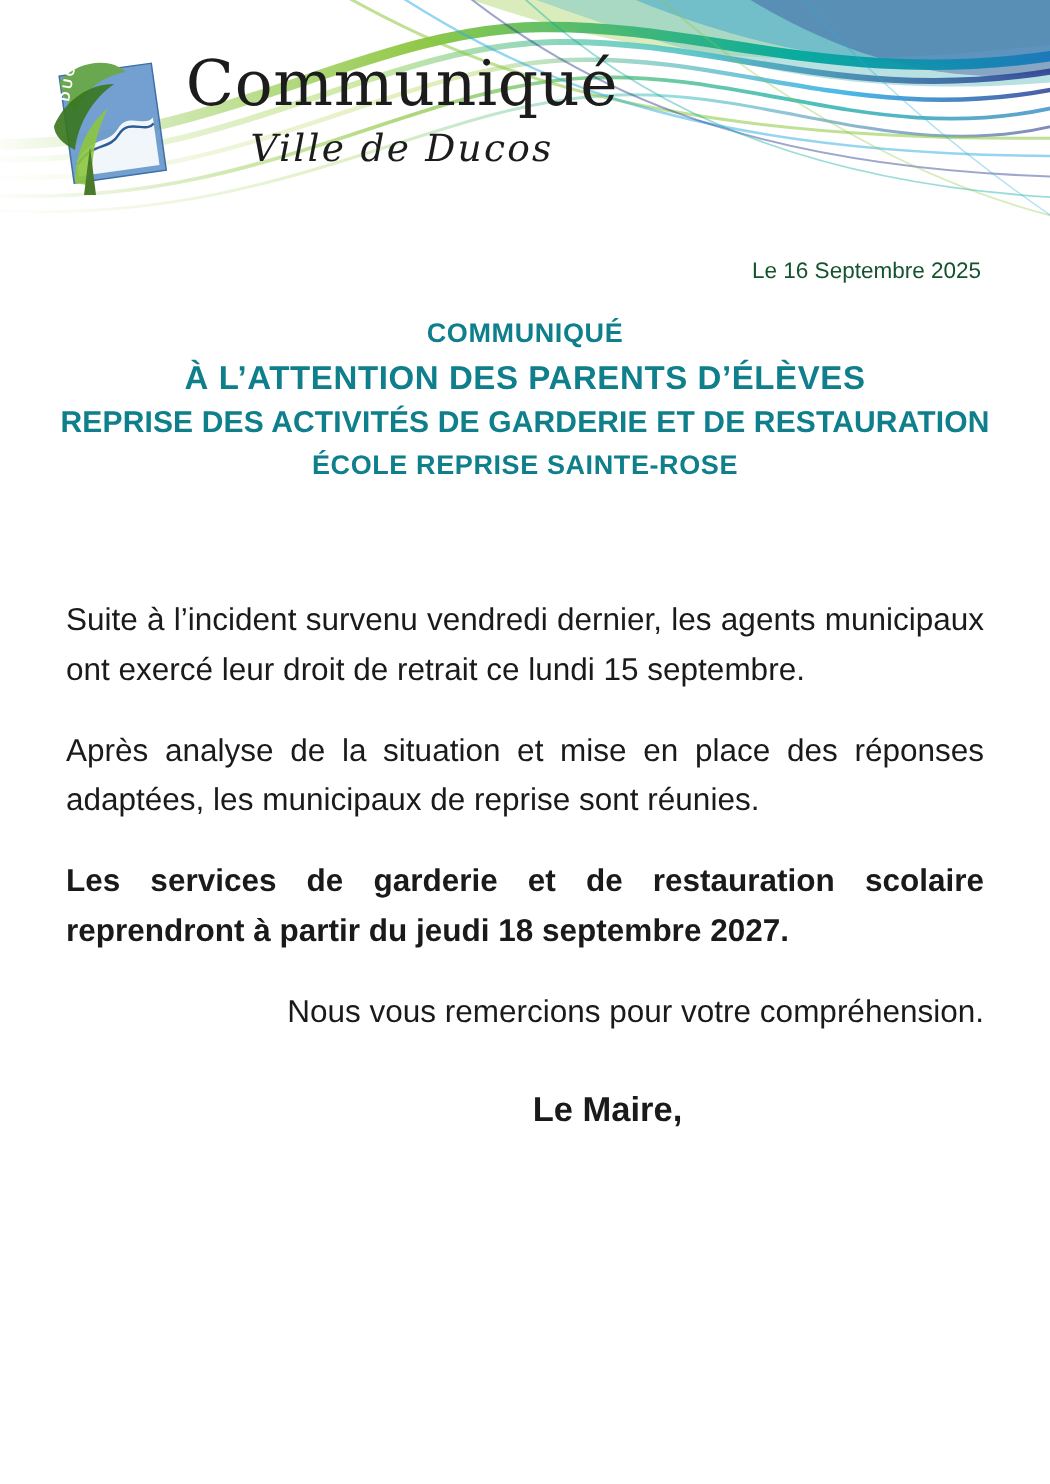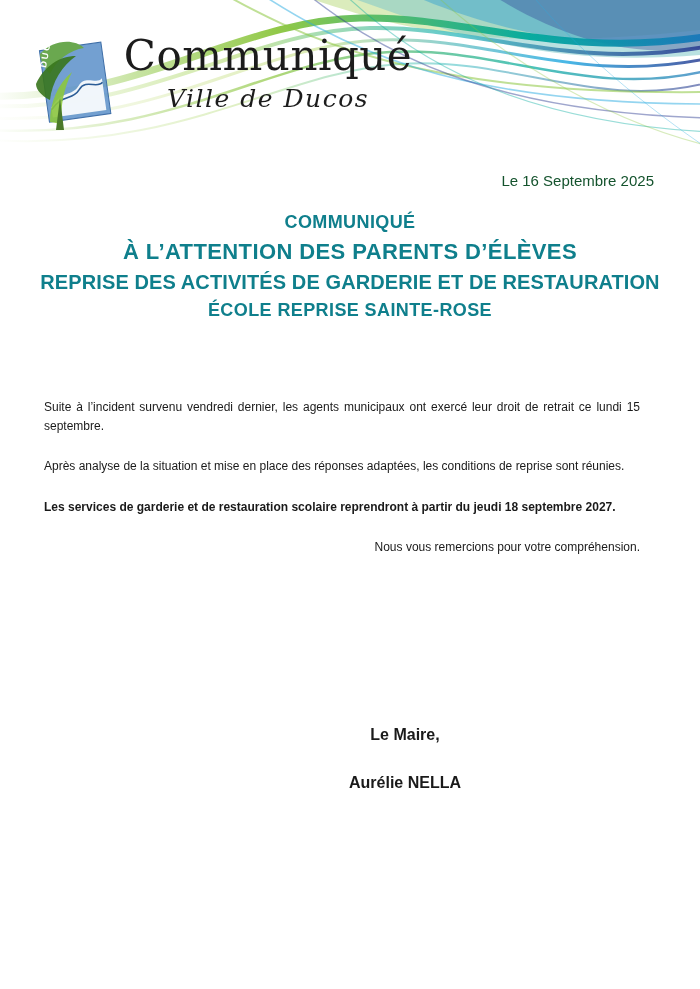--- a/index.html
+++ b/index.html
@@ -87,41 +87,41 @@
   .h-line3 { font-size: 20px; margin-top: 6px; letter-spacing: 0.1px; }
   .h-line4 { font-size: 18px; margin-top: 6px; letter-spacing: 0.4px; }
 
   .content {
     position: absolute;
     top: 398px;
     left: 44px;
     width: 612px;
   }
   .para {
-    font-size: 12px;
+    font-size: 21px;
     line-height: 1.55;
-    margin: 0 16px 22px 0;
+    margin: 0 0 22px 0;
     text-align: justify;
   }
   .para.nojustify { text-align: right; }
   .para.bold {
     font-weight: bold;
   }
 
   .signature {
     position: absolute;
     top: 726px;
     left: 0;
     width: 700px;
     text-align: center;
     padding-left: 110px;
     box-sizing: border-box;
   }
   .sig-line {
-    font-size: 16px;
+    font-size: 23px;
     font-weight: bold;
     color: #1a1a1a;
   }
   .sig-line.name {
     margin-top: 30px;
   }
 </style>
 </head>
 <body>
 
@@ -202,21 +202,20 @@
 
 <div class="headings">
   <div class="h-line1">COMMUNIQUÉ</div>
   <div class="h-line2">À L’ATTENTION DES PARENTS D’ÉLÈVES</div>
   <div class="h-line3">REPRISE DES ACTIVITÉS DE GARDERIE ET DE RESTAURATION</div>
   <div class="h-line4">ÉCOLE REPRISE SAINTE-ROSE</div>
 </div>
 
 <div class="content">
   <p class="para">Suite à l’incident survenu vendredi dernier, les agents municipaux ont exercé leur droit de retrait ce lundi 15 septembre.</p>
-  <p class="para">Après analyse de la situation et mise en place des réponses adaptées, les conditions de reprise sont réunies.</p>
+  <p class="para">Après analyse de la situation et mise en place des réponses adaptées, les municipaux de reprise sont réunies.</p>
   <p class="para bold">Les services de garderie et de restauration scolaire reprendront à partir du jeudi 18 septembre 2027.</p>
   <p class="para nojustify">Nous vous remercions pour votre compréhension.</p>
 </div>
 
 <div class="signature">
   <div class="sig-line">Le Maire,</div>
-  <div class="sig-line name">Aurélie NELLA</div>
 </div>
 
 </body></html>

